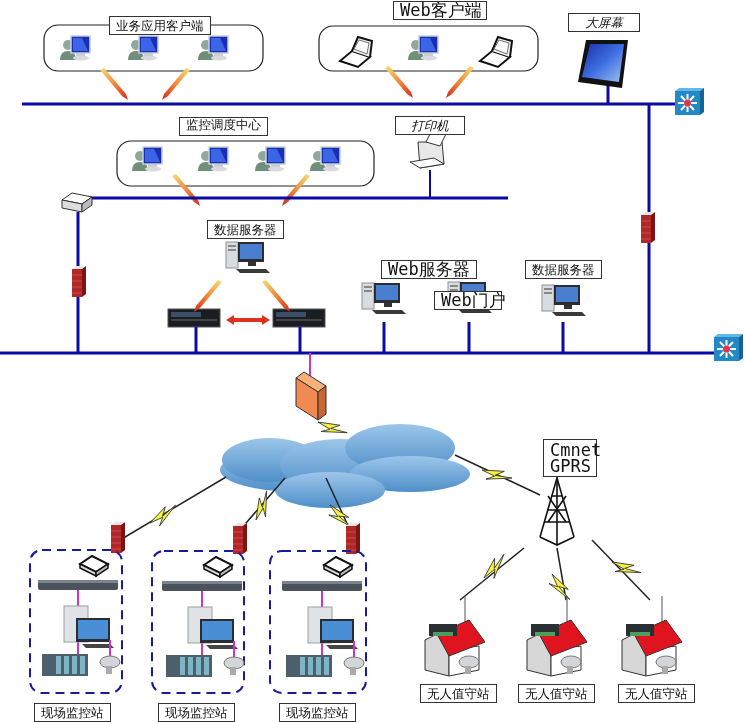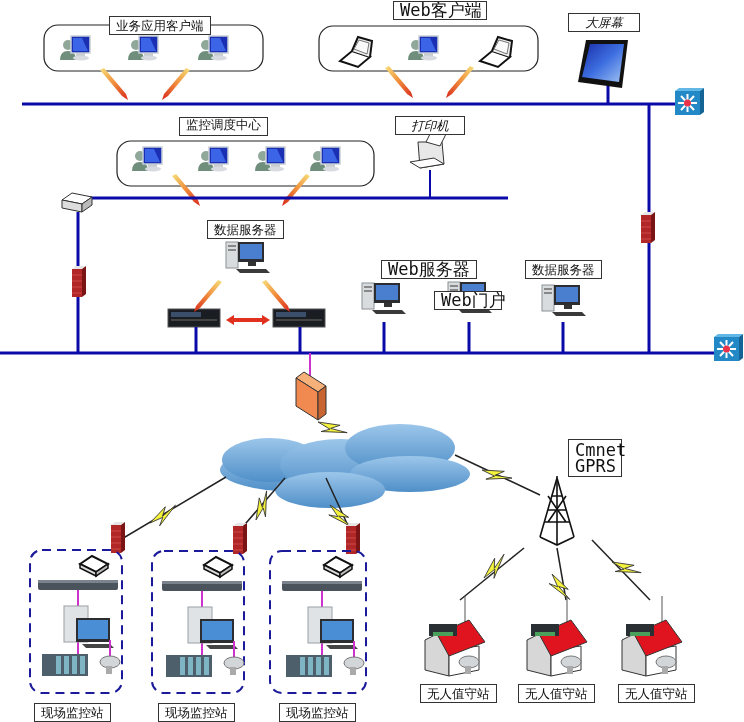--- a/index.html
+++ b/index.html
@@ -281,21 +281,21 @@
 
 <div class="lbl" style="left:109px;top:16px;">业务应用客户端</div>
 <div class="lbl mono" style="left:393px;top:1px;width:80px;">Web客户端</div>
 <div class="lbl" style="left:568px;top:13px;width:58px;font-style:italic;">大屏幕</div>
 <div class="lbl" style="left:179px;top:117px;font-family:Liberation Mono, monospace;">监控调度中心</div>
 <div class="lbl" style="left:395px;top:116px;width:56px;font-style:italic;">打印机</div>
 <div class="lbl" style="left:207px;top:220px;">数据服务器</div>
 <div class="lbl mono" style="left:346px;top:260px;margin-left:35px;">Web服务器</div>
 <div class="lbl mono" style="left:434px;top:260px;width:54px;margin-top:31px;">Web门户</div>
 <div class="lbl" style="left:525px;top:260px;">数据服务器</div>
-<div class="lbl mono tall" style="left:543px;top:439px;width:40px;margin-left:25px;">
+<div class="lbl mono tall" style="left:543px;top:439px;width:40px;">
   <div>Cmnet</div>
   <div>GPRS</div>
 </div>
 <div class="lbl" style="left:34px;top:703px;">现场监控站</div>
 <div class="lbl" style="left:158px;top:703px;">现场监控站</div>
 <div class="lbl" style="left:279px;top:703px;">现场监控站</div>
 <div class="lbl" style="left:420px;top:684px;">无人值守站</div>
 <div class="lbl" style="left:518px;top:684px;">无人值守站</div>
 <div class="lbl" style="left:618px;top:684px;">无人值守站</div>
 

